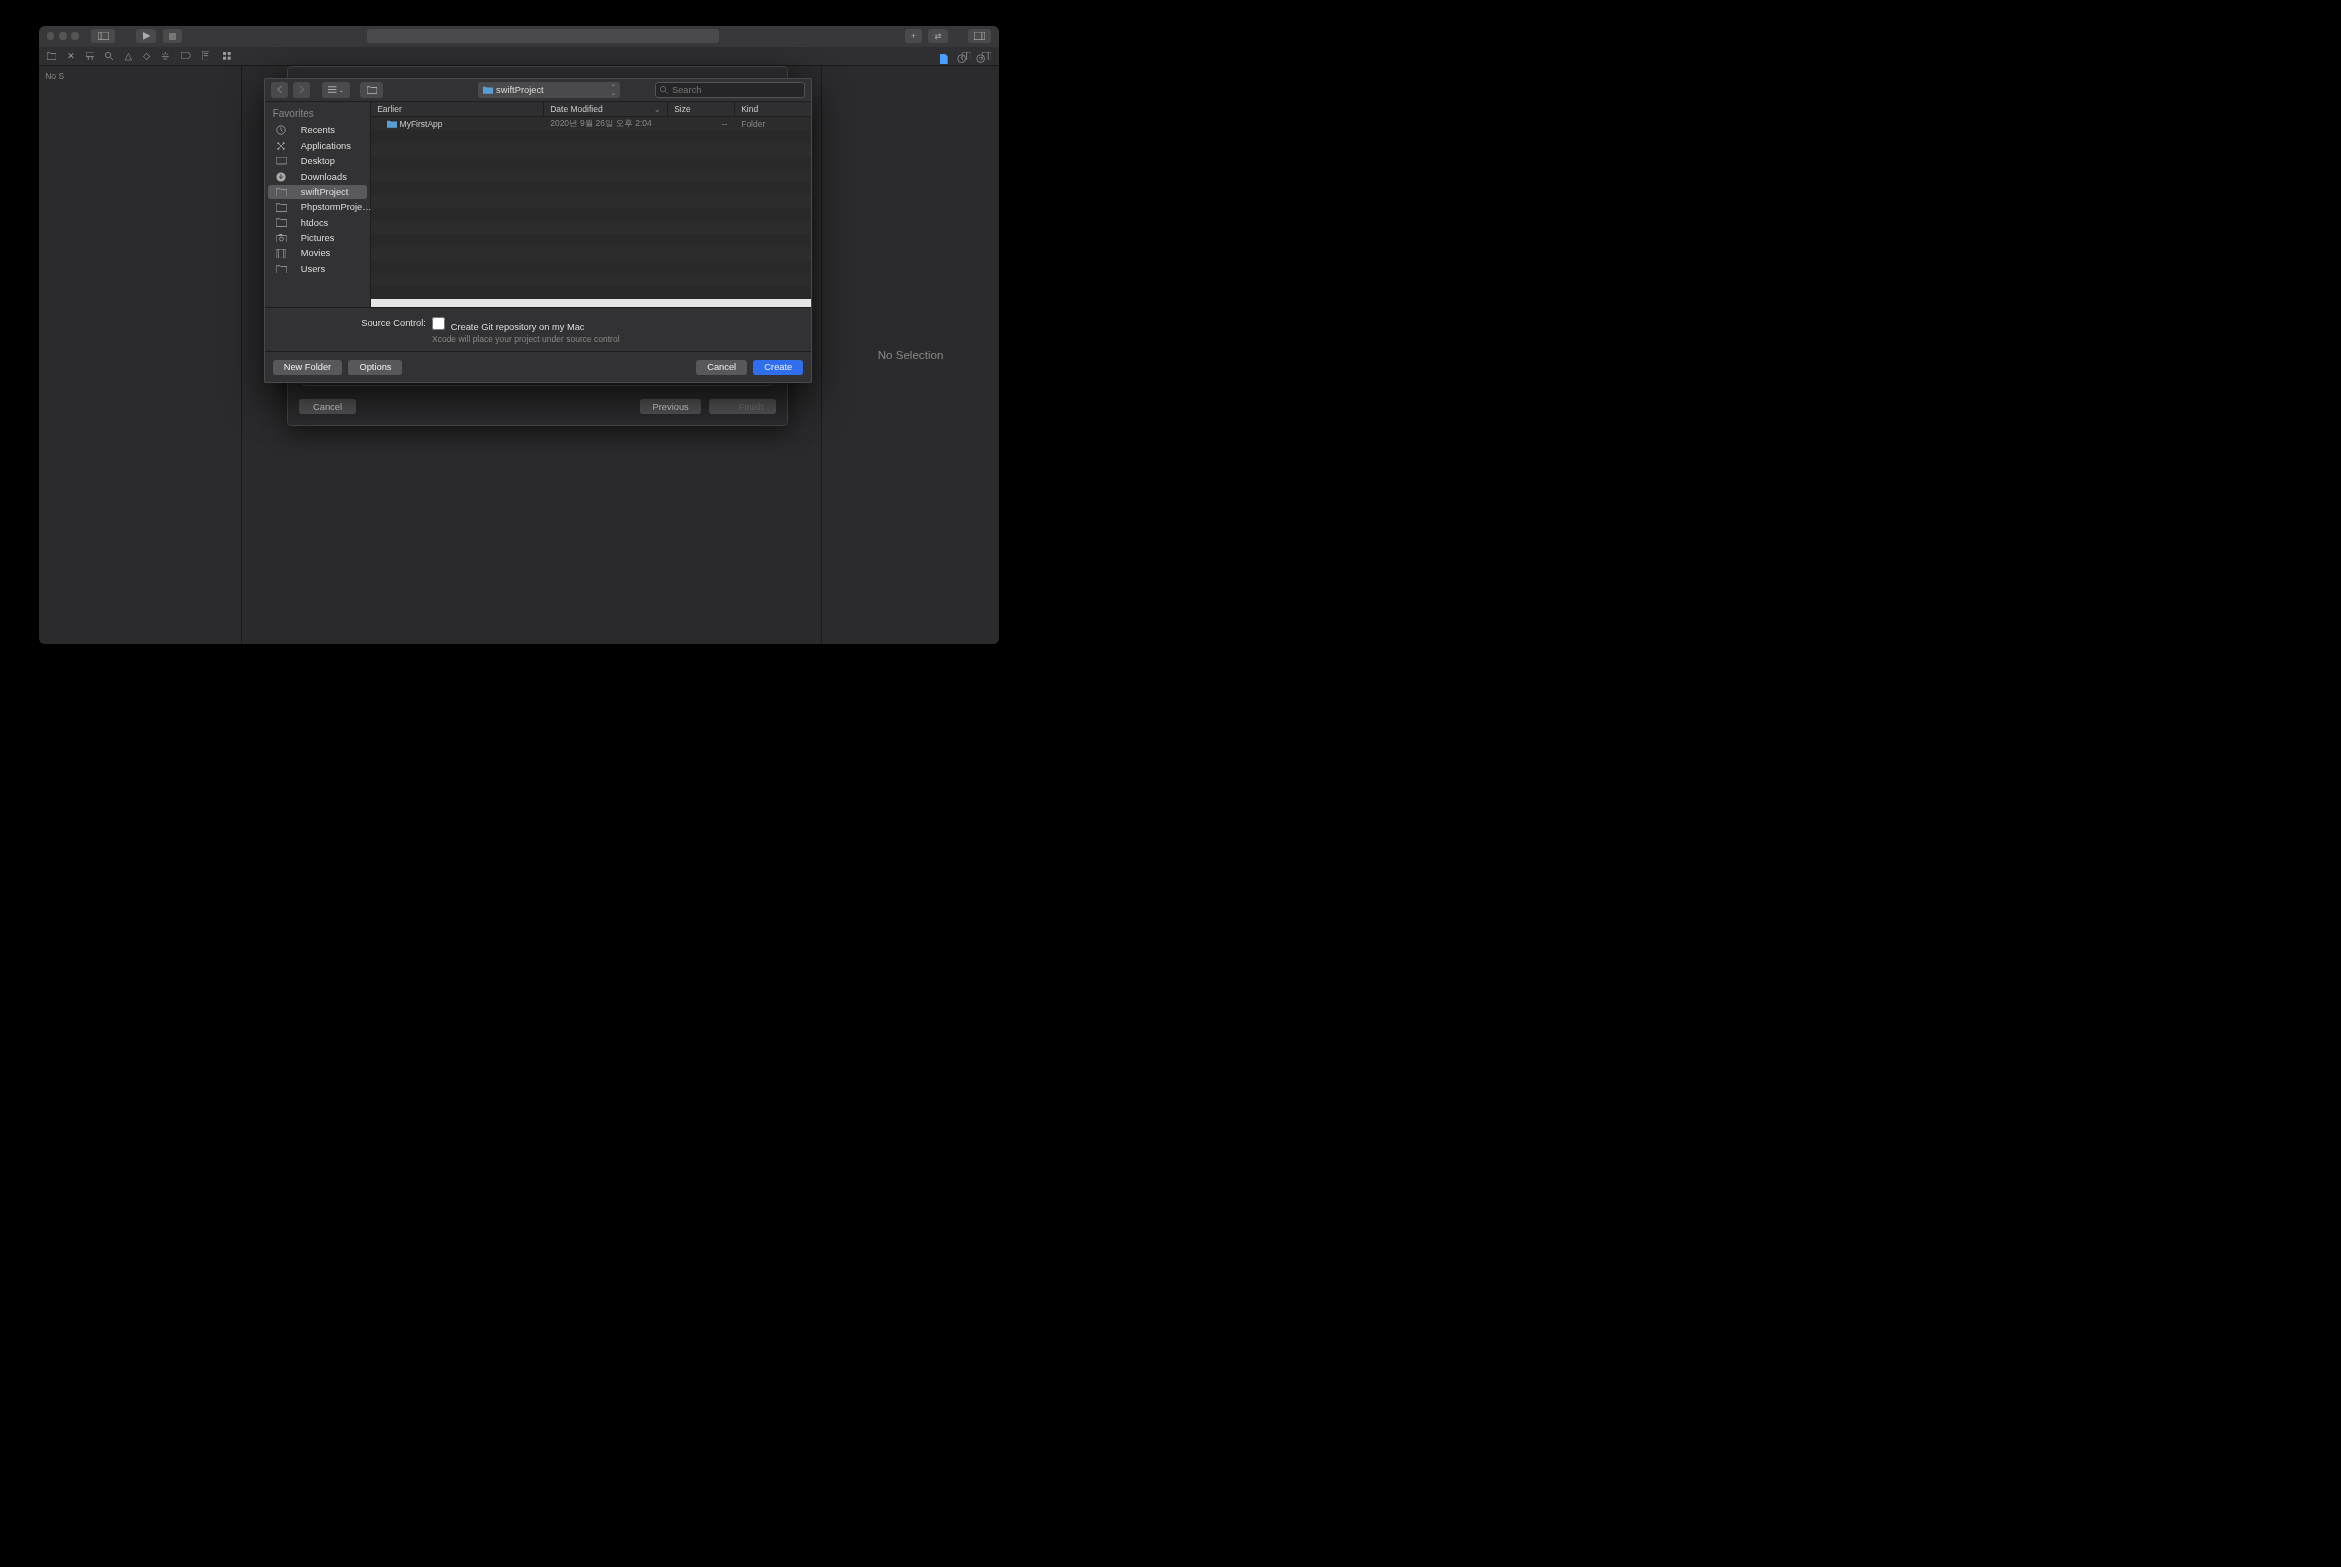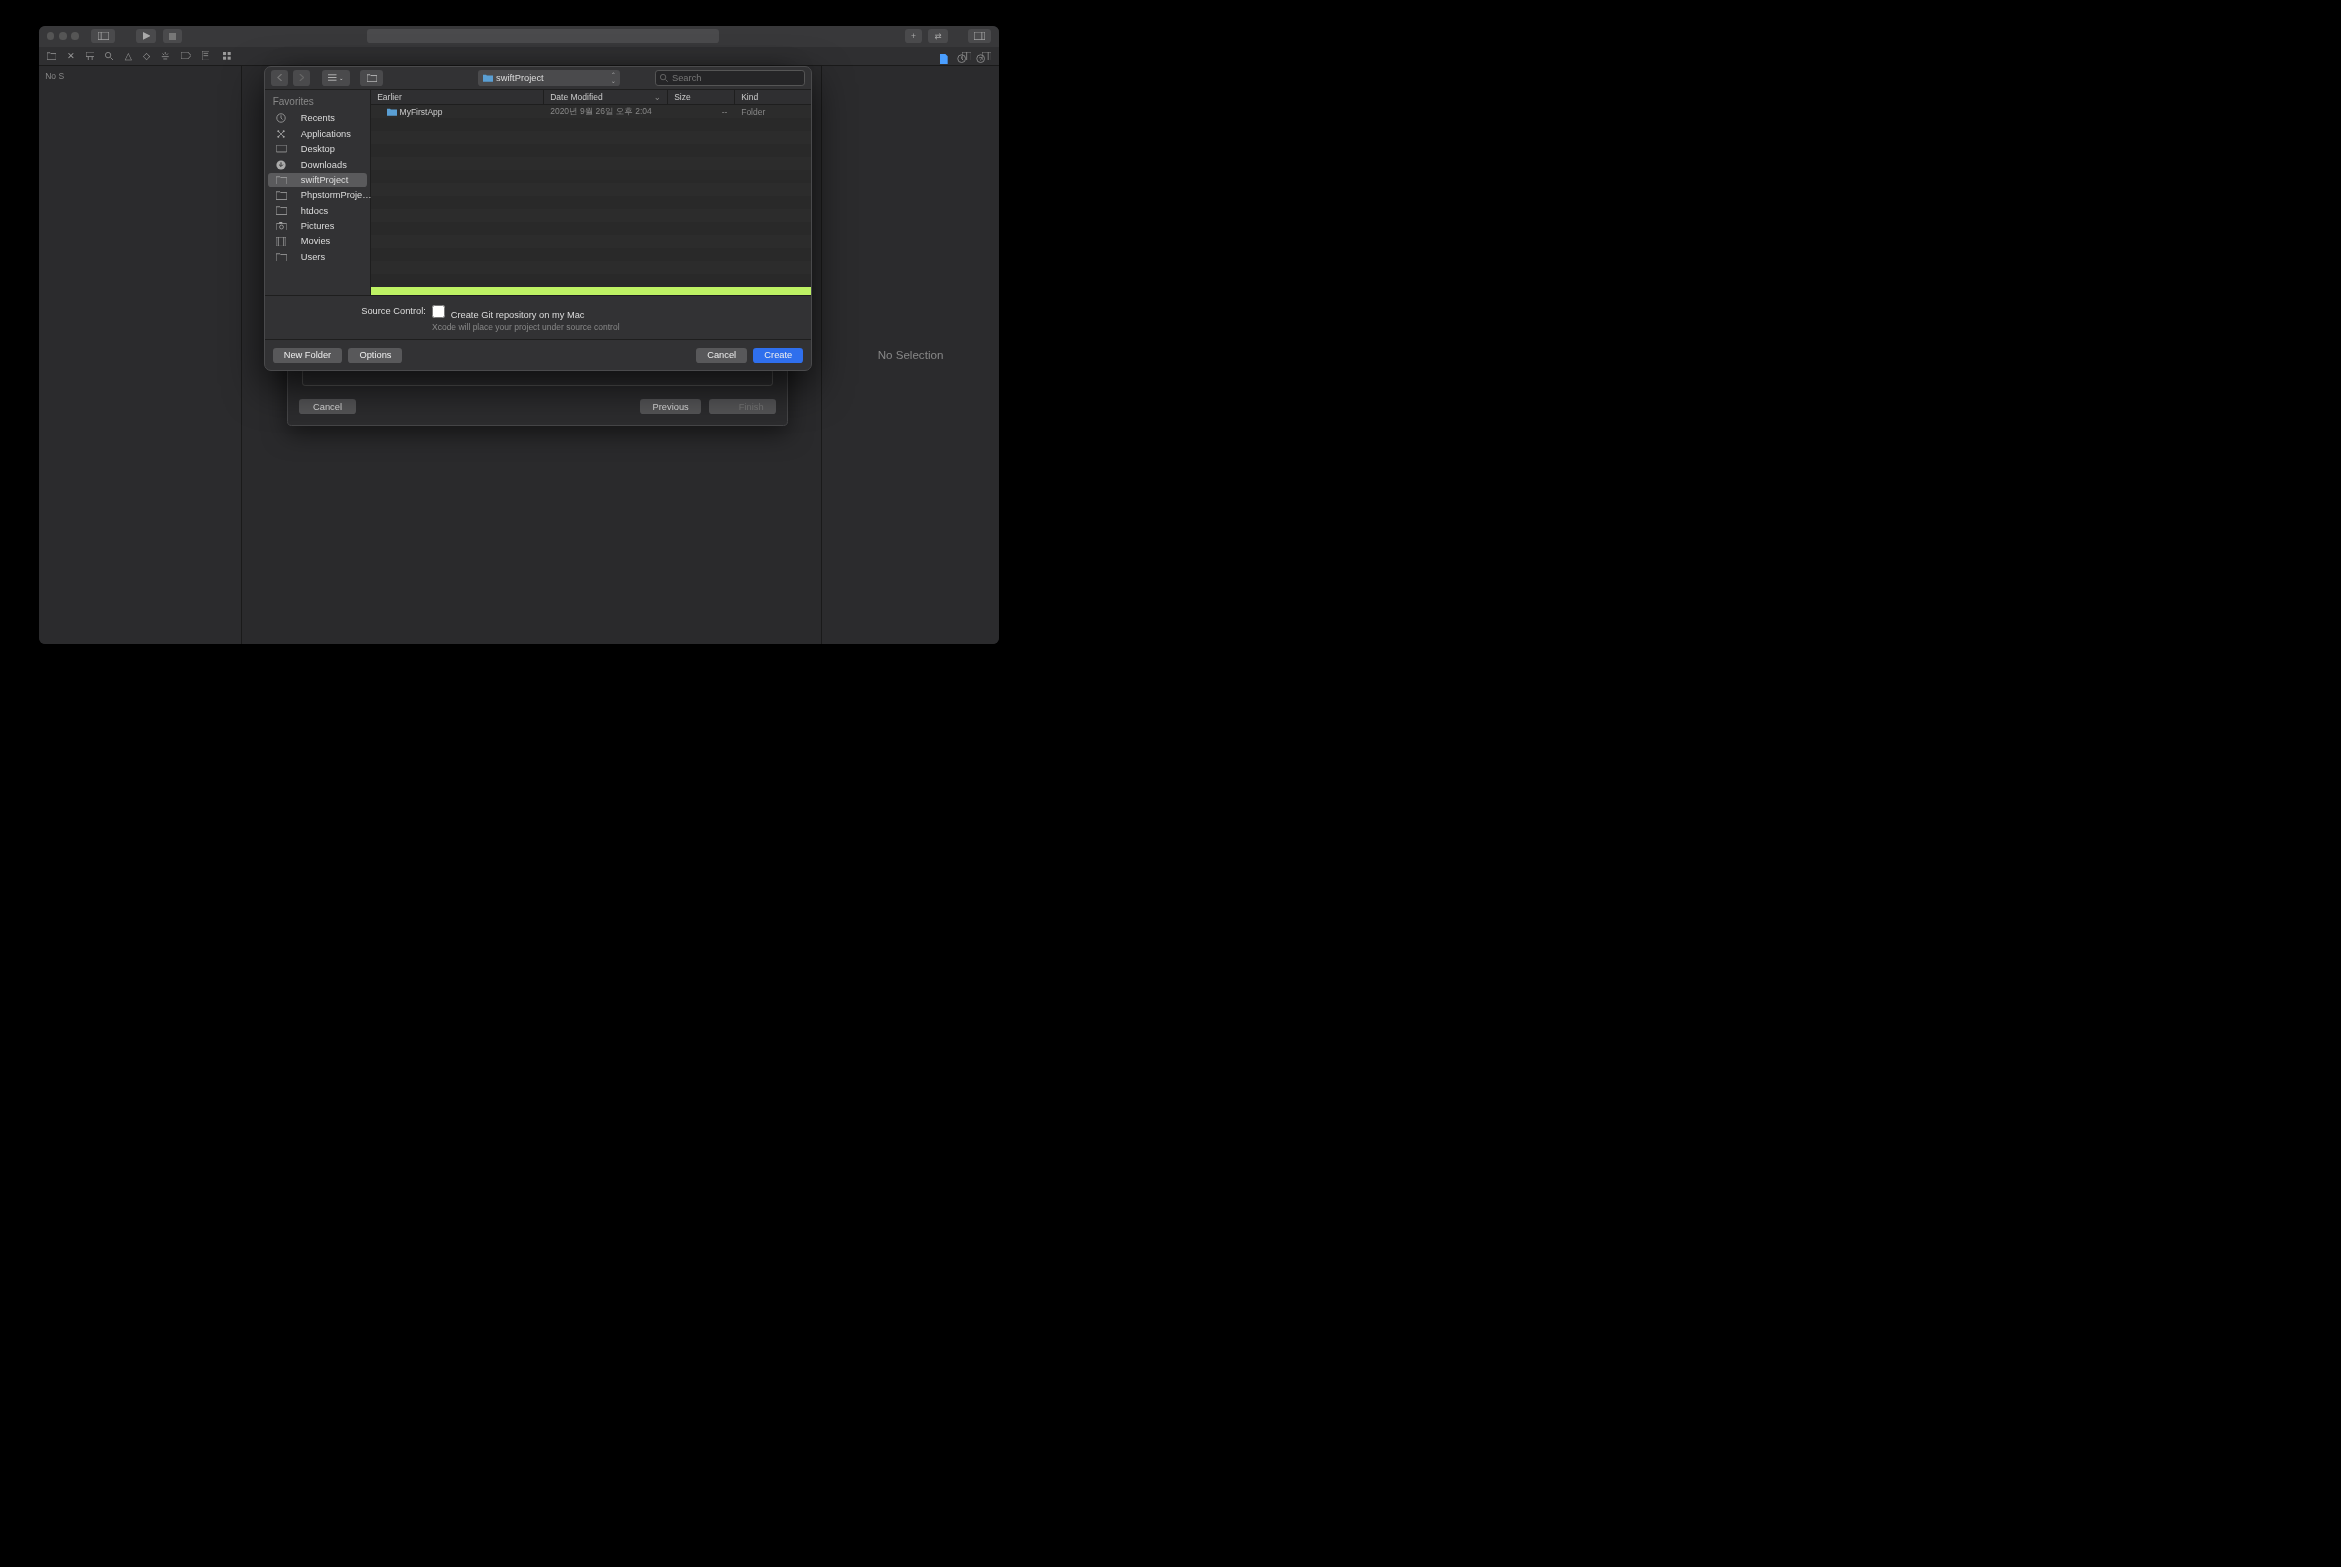--- a/index.html
+++ b/index.html
@@ -26,35 +26,35 @@
   .leftpanel .status { color: #888; font-size: 8.5px; padding: 4.6px 6.2px; }
   .mainpanel { flex: 1; background: #2a2a2c; position: relative; }
   .rightpanel { width: 178px; background: #2b2b2d; border-left: 0.8px solid #1a1a1a; display: flex; align-items: center; justify-content: center; color: #888; font-size: 11.6px; }
   
   .wizard { position: absolute; left: 45px; top: 0; width: 501px; height: 360px; background: #2c2c2e; border: 0.8px solid #454547; border-radius: 4.6px; box-shadow: 0 7.7px 23px rgba(0,0,0,0.5); }
   .wizard-body { position: absolute; bottom: 0; left: 0; right: 0; padding: 11px; display: flex; justify-content: space-between; }
   .wizard-inner { position: absolute; left: 14px; top: 302px; right: 14px; height: 17px; border: 0.8px solid #555; border-radius: 3.1px; background: #2f2f31; }
   .btn { background: #555557; color: #ddd; border: none; border-radius: 3.1px; padding: 2.3px 12.4px; font-size: 9.3px; min-width: 57px; }
   .btn.disabled { color: #777; padding-left: 30px; }
   
-  .savedlg { position: absolute; left: 22px; top: 0; width: 548px; background: #323234; border: 0.8px solid #4a4a4c; border-radius: 7px; box-shadow: 0 15.5px 39px rgba(0,0,0,0.7); z-index: 10; }
+  .savedlg { position: absolute; left: 22px; top: 12px; width: 548px; background: #323234; border: 0.8px solid #4a4a4c; border-radius: 1px; box-shadow: 0 15.5px 39px rgba(0,0,0,0.7); z-index: 10; }
   .sd-toolbar { height: 23px; display: flex; align-items: center; padding: 0 6.2px; gap: 4.6px; border-bottom: 0.8px solid #1e1e1e; }
   .navbtn { width: 17px; height: 15.5px; background: #4a4a4c; border-radius: 3.1px; display: flex; align-items: center; justify-content: center; color: #888; font-size: 7.7px; }
   .navbtn.disabled { color: #555; }
   .viewbtn { height: 15.5px; background: #4a4a4c; border-radius: 3.1px; display: flex; align-items: center; padding: 0 6.2px; color: #ccc; font-size: 7.7px; gap: 2.3px; }
   .pathsel { flex: 0 0 142px; height: 15.5px; background: #4a4a4c; border-radius: 3.1px; display: flex; align-items: center; padding: 0 4.6px; gap: 3.1px; color: #ddd; font-size: 9.3px; position: relative; margin-left: 91px; }
   .pathsel .chev { position: absolute; right: 4.6px; color: #aaa; font-size: 6.2px; line-height: 6.2px; }
   .searchbox { flex: 0 0 150px; height: 15.5px; background: #252527; border: 0.8px solid #555; border-radius: 3.1px; display: flex; align-items: center; padding: 0 4.6px; gap: 3.1px; color: #777; font-size: 9.3px; margin-left: auto; }
   .sd-body { display: flex; height: 205px; }
   .sd-sidebar { width: 106px; background: #323234; border-right: 0.8px solid #1e1e1e; padding-top: 3.1px; }
   .sd-sidebar .hdr { color: #888; font-size: 10px; padding: 3.1px 7.7px; }
   .sd-sidebar .item { display: flex; align-items: center; gap: 14px; padding: 2.3px 7.7px; color: #ddd; font-size: 9.3px; border-radius: 3.1px; margin: 0.8px 3.1px; }
   .sd-sidebar .item.selected { background: #5a5a5c; }
   .sd-sidebar .item .ficon { width: 11px; color: #aaa; font-size: 8.5px; text-align: center; }
-  .sd-files { flex: 1; background: #bef264; display: flex; flex-direction: column; }
+  .sd-files { flex: 1; background: #e5e5e5; display: flex; flex-direction: column; }
   .sd-cols { display: flex; height: 15.5px; background: #2f2f31; border-bottom: 0.8px solid #1e1e1e; font-size: 8.5px; color: #ccc; }
   .sd-cols div { padding: 2.3px 6.2px; border-right: 0.8px solid #1e1e1e; }
   .sd-cols .c1 { flex: 0 0 173px; }
   .sd-cols .c2 { flex: 0 0 124px; display: flex; justify-content: space-between; }
   .sd-cols .c3 { flex: 0 0 67px; }
   .sd-cols .c4 { flex: 1; border-right: none; }
   .sd-rows { flex: 1; }
   .sd-row { display: flex; height: 13px; font-size: 8.5px; color: #ccc; align-items: center; }
   .sd-row:nth-child(odd) { background: #2c2c2c; }
   .sd-row:nth-child(even) { background: #292929; }

